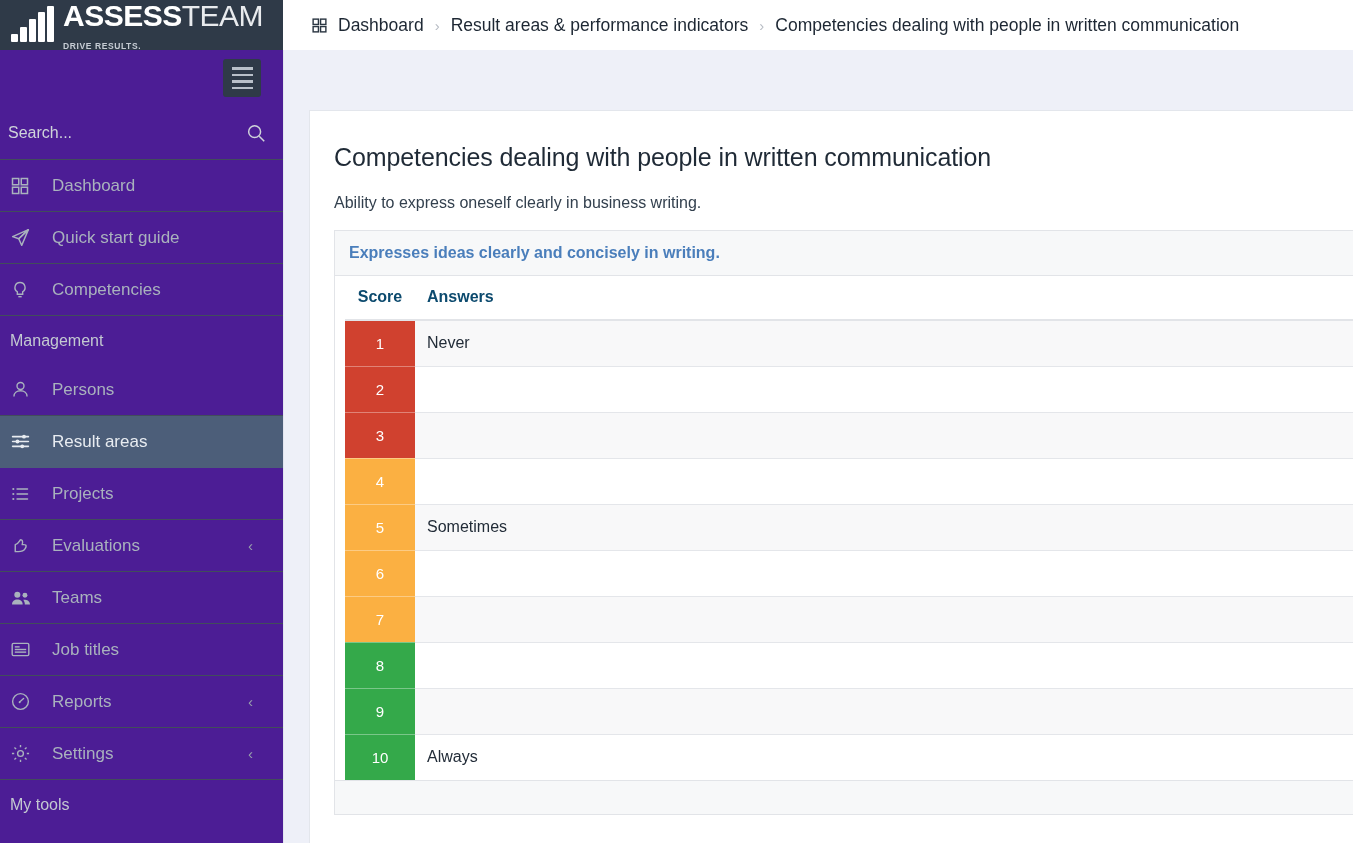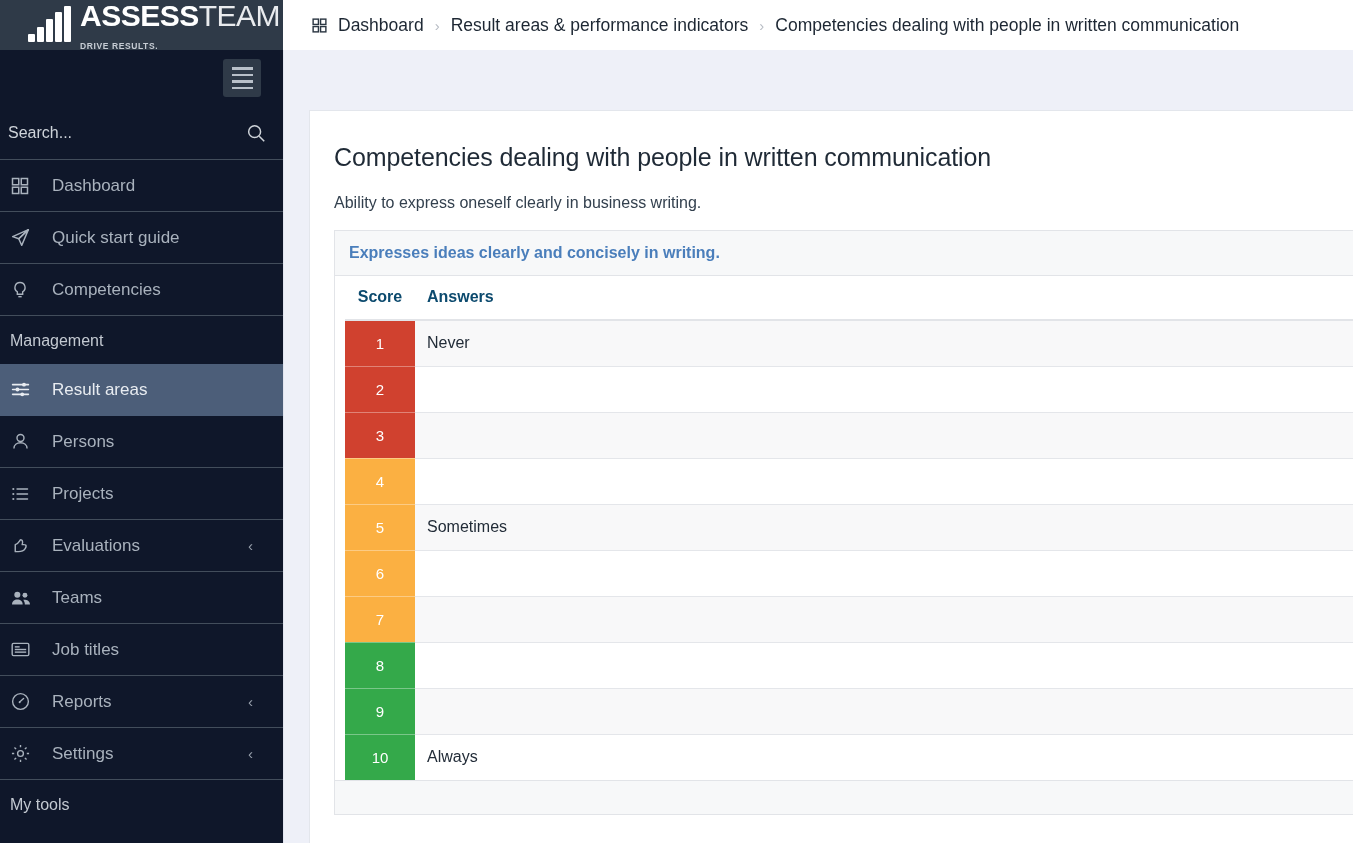--- a/index.html
+++ b/index.html
@@ -9,21 +9,21 @@
     font-family: "Liberation Sans", sans-serif;
     background: #eef0f8;
   }
 
   
   .logo-bar {
     position: absolute; left: 0; top: 0;
     width: 283px; height: 50px;
     background: #2f3a48;
     display: flex; align-items: center;
-    padding-left: 28px;
+    padding-left: 11px;
     overflow: hidden;
   }
   .logo-mark { display: flex; align-items: flex-end; height: 34px; gap: 2px; }
   .logo-mark .bar { background: #fff; width: 7px; border-radius: 1px; }
   .logo-mark .b0 { height: 8px; }
   .logo-mark .b1 { height: 15px; }
   .logo-mark .b2 { height: 23px; }
   .logo-mark .b3 { height: 30px; }
   .logo-mark .b4 { height: 36px; }
   .logo-text {
@@ -35,21 +35,21 @@
   .logo-text .l1 span.team { font-weight: 300; color: #e9ebee; }
   .logo-text .l2 {
     font-size: 8.5px; letter-spacing: 0.6px; color: #c6ccd4;
     margin-top: 11px; font-weight: 700;
   }
 
   
   .sidebar {
     position: absolute; left: 0; top: 50px;
     width: 283px; height: 793px;
-    background: #0f172a;
+    background: #4c1d95;
     overflow: hidden;
   }
   .sidebar-toggle-row {
     height: 56px; display: flex; align-items: center;
     justify-content: flex-end; padding-right: 22px;
   }
   .hamburger {
     width: 38px; height: 38px; background: #2f3a48;
     border-radius: 3px; display: flex; flex-direction: column;
     align-items: center; justify-content: center; gap: 4px;
@@ -245,42 +245,42 @@
       <svg width="20" height="20" viewBox="0 0 24 24" fill="none" stroke="#a9b2bd" stroke-width="1.7">
         <path d="M12 3a6 6 0 0 0-3.2 11.1V17h6.4v-2.9A6 6 0 0 0 12 3z"></path>
         <line x1="10" y1="20" x2="14" y2="20"></line>
       </svg>
     </span>
     <span class="lbl">Competencies</span>
   </div>
 
   <div class="nav-section">Management</div>
 
+  <div class="nav-item">
+    <span class="ico">
+      <svg width="21" height="21" viewBox="0 0 24 24" fill="none" stroke="#a9b2bd" stroke-width="1.6">
+        <circle cx="12" cy="8" r="4"></circle>
+          <path d="M4.5 20c0-4 3.4-6.5 7.5-6.5s7.5 2.5 7.5 6.5"></path>
+      </svg>
+    </span>
+    <span class="lbl">Persons</span>
+  </div>
+
   <div class="nav-item active">
     <span class="ico">
       <svg width="21" height="21" viewBox="0 0 24 24" fill="none" stroke="#e8ecf1" stroke-width="1.9" stroke-linecap="round">
         <line x1="3" y1="6.5" x2="21" y2="6.5"></line>
           <circle cx="16" cy="6.5" r="2.2" fill="#e8ecf1" stroke="none"></circle>
         <line x1="3" y1="12" x2="21" y2="12"></line>
           <circle cx="8.5" cy="12" r="2.2" fill="#e8ecf1" stroke="none"></circle>
         <line x1="3" y1="17.5" x2="21" y2="17.5"></line>
           <circle cx="14" cy="17.5" r="2.2" fill="#e8ecf1" stroke="none"></circle>
       </svg>
     </span>
     <span class="lbl">Result areas</span>
-  </div>
-
-  <div class="nav-item">
-    <span class="ico">
-      <svg width="21" height="21" viewBox="0 0 24 24" fill="none" stroke="#a9b2bd" stroke-width="1.6">
-        <circle cx="12" cy="8" r="4"></circle>
-          <path d="M4.5 20c0-4 3.4-6.5 7.5-6.5s7.5 2.5 7.5 6.5"></path>
-      </svg>
-    </span>
-    <span class="lbl">Persons</span>
   </div>
 
   <div class="nav-item">
     <span class="ico">
       <svg width="20" height="20" viewBox="0 0 24 24" fill="none" stroke="#a9b2bd" stroke-width="1.8" stroke-linecap="round">
         <circle cx="4" cy="6" r="1.3" fill="#a9b2bd" stroke="none"></circle>
           <line x1="8.5" y1="6" x2="21" y2="6"></line>
         <circle cx="4" cy="12" r="1.3" fill="#a9b2bd" stroke="none"></circle>
           <line x1="8.5" y1="12" x2="21" y2="12"></line>
         <circle cx="4" cy="18" r="1.3" fill="#a9b2bd" stroke="none"></circle>

